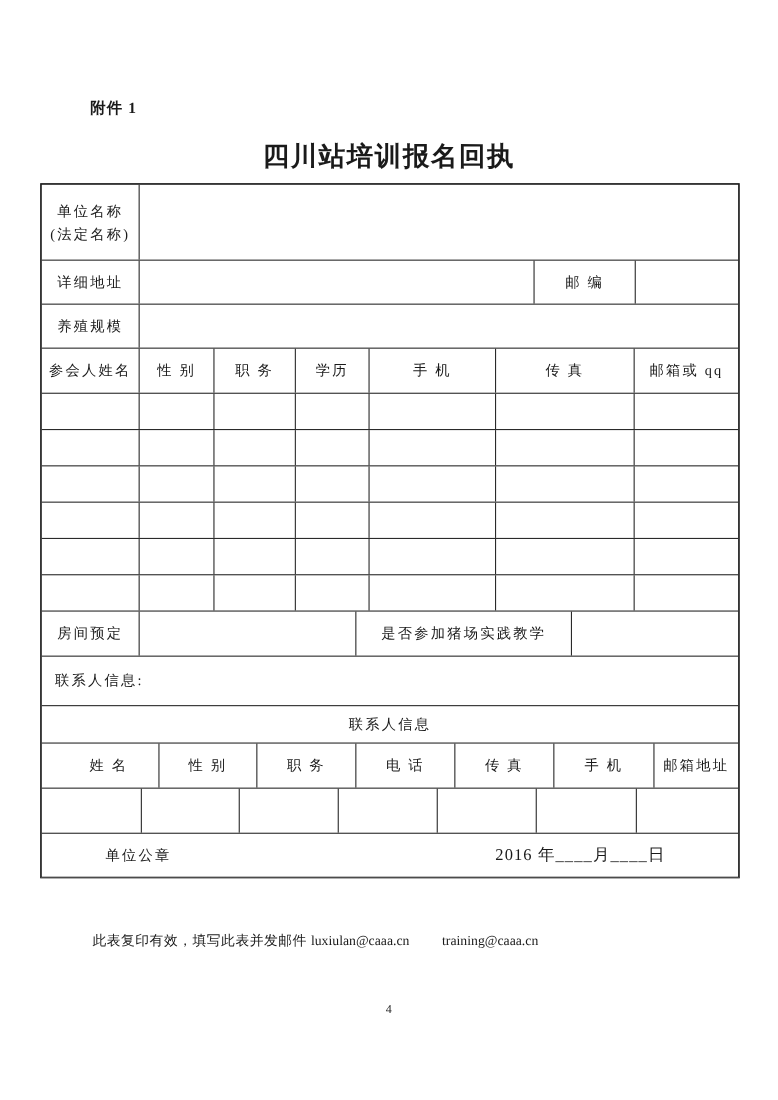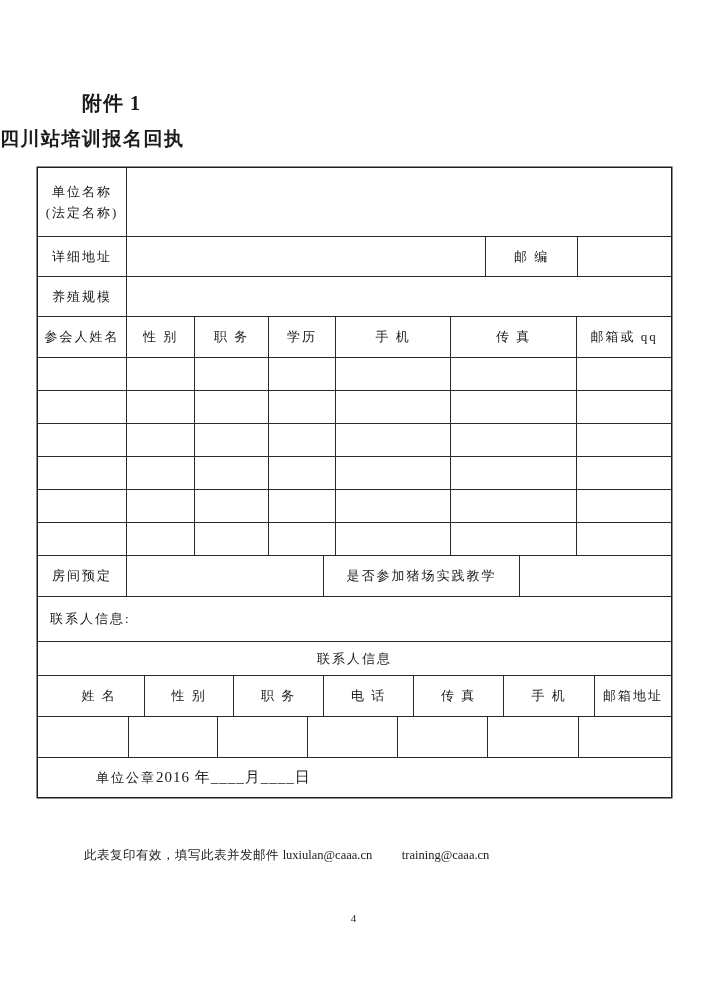--- a/index.html
+++ b/index.html
@@ -10,30 +10,31 @@
     height: 1000px;
     background: #ffffff;
     font-family: "Liberation Serif", "DejaVu Serif", serif;
     color: #1a1a1a;
     overflow: hidden;
   }
   .attachment {
     position: absolute;
     left: 82px;
     top: 90px;
-    font-size: 20px;
+    font-size: 14px;
     font-weight: bold;
     letter-spacing: 1px;
   }
   .doc-title {
     position: absolute;
     left: 0;
     right: 0;
     top: 126px;
-    font-size: 19px;
+    text-align: center;
+    font-size: 24px;
     font-weight: bold;
     letter-spacing: 1.5px;
   }
   .form {
     position: absolute;
     left: 37px;
     top: 167px;
     width: 635px;
     border: 1px solid #1f1f1f;
     box-shadow: 0 0 0 0.5px #1f1f1f;
@@ -86,21 +87,21 @@
   .rm-c4 { flex: 1 1 auto; }
   .k-c1 { flex: 0 0 90px; }
   .k-c2 { flex: 0 0 89px; }
   .k-c3 { flex: 0 0 90px; }
   .k-c4 { flex: 0 0 90px; }
   .k-c5 { flex: 0 0 90px; }
   .k-c6 { flex: 0 0 91px; }
   .k-c7 { flex: 1 1 auto; }
 
   .seal-row {
-    justify-content: flex-start;
+    justify-content: space-between;
     padding: 0 66px 0 58px;
     letter-spacing: 2px;
   }
   .date-field { letter-spacing: 1px; font-size: 15px; }
 
   .footer-note {
     position: absolute;
     left: 84px;
     top: 847px;
     font-size: 12.5px;

